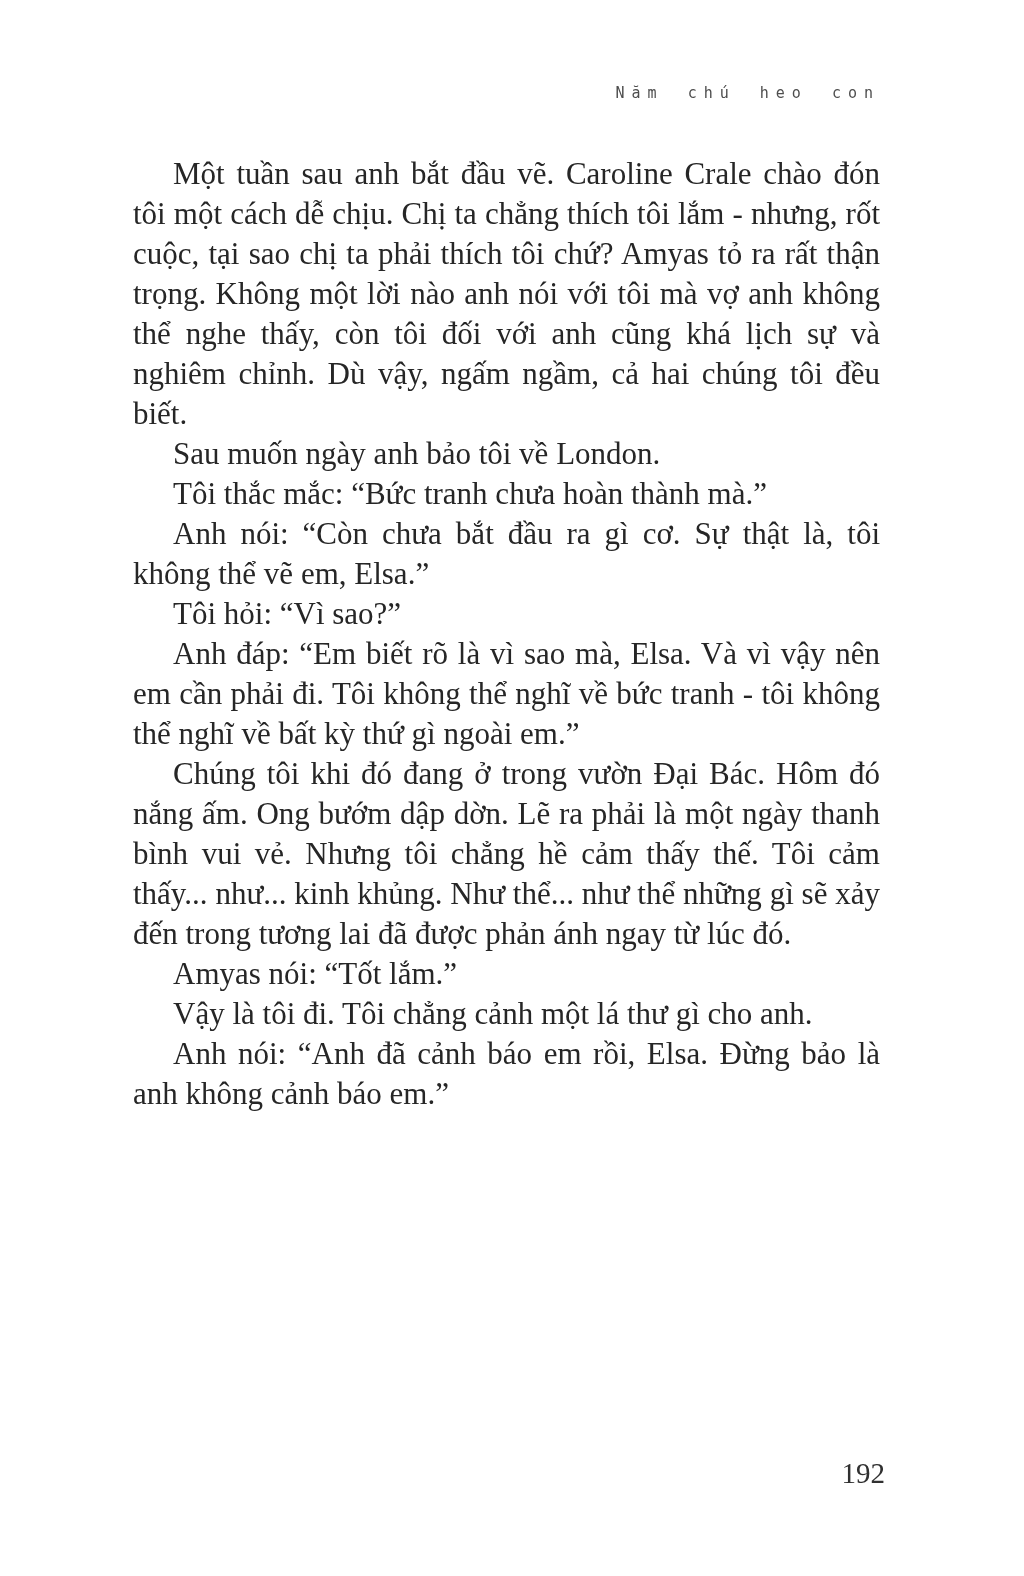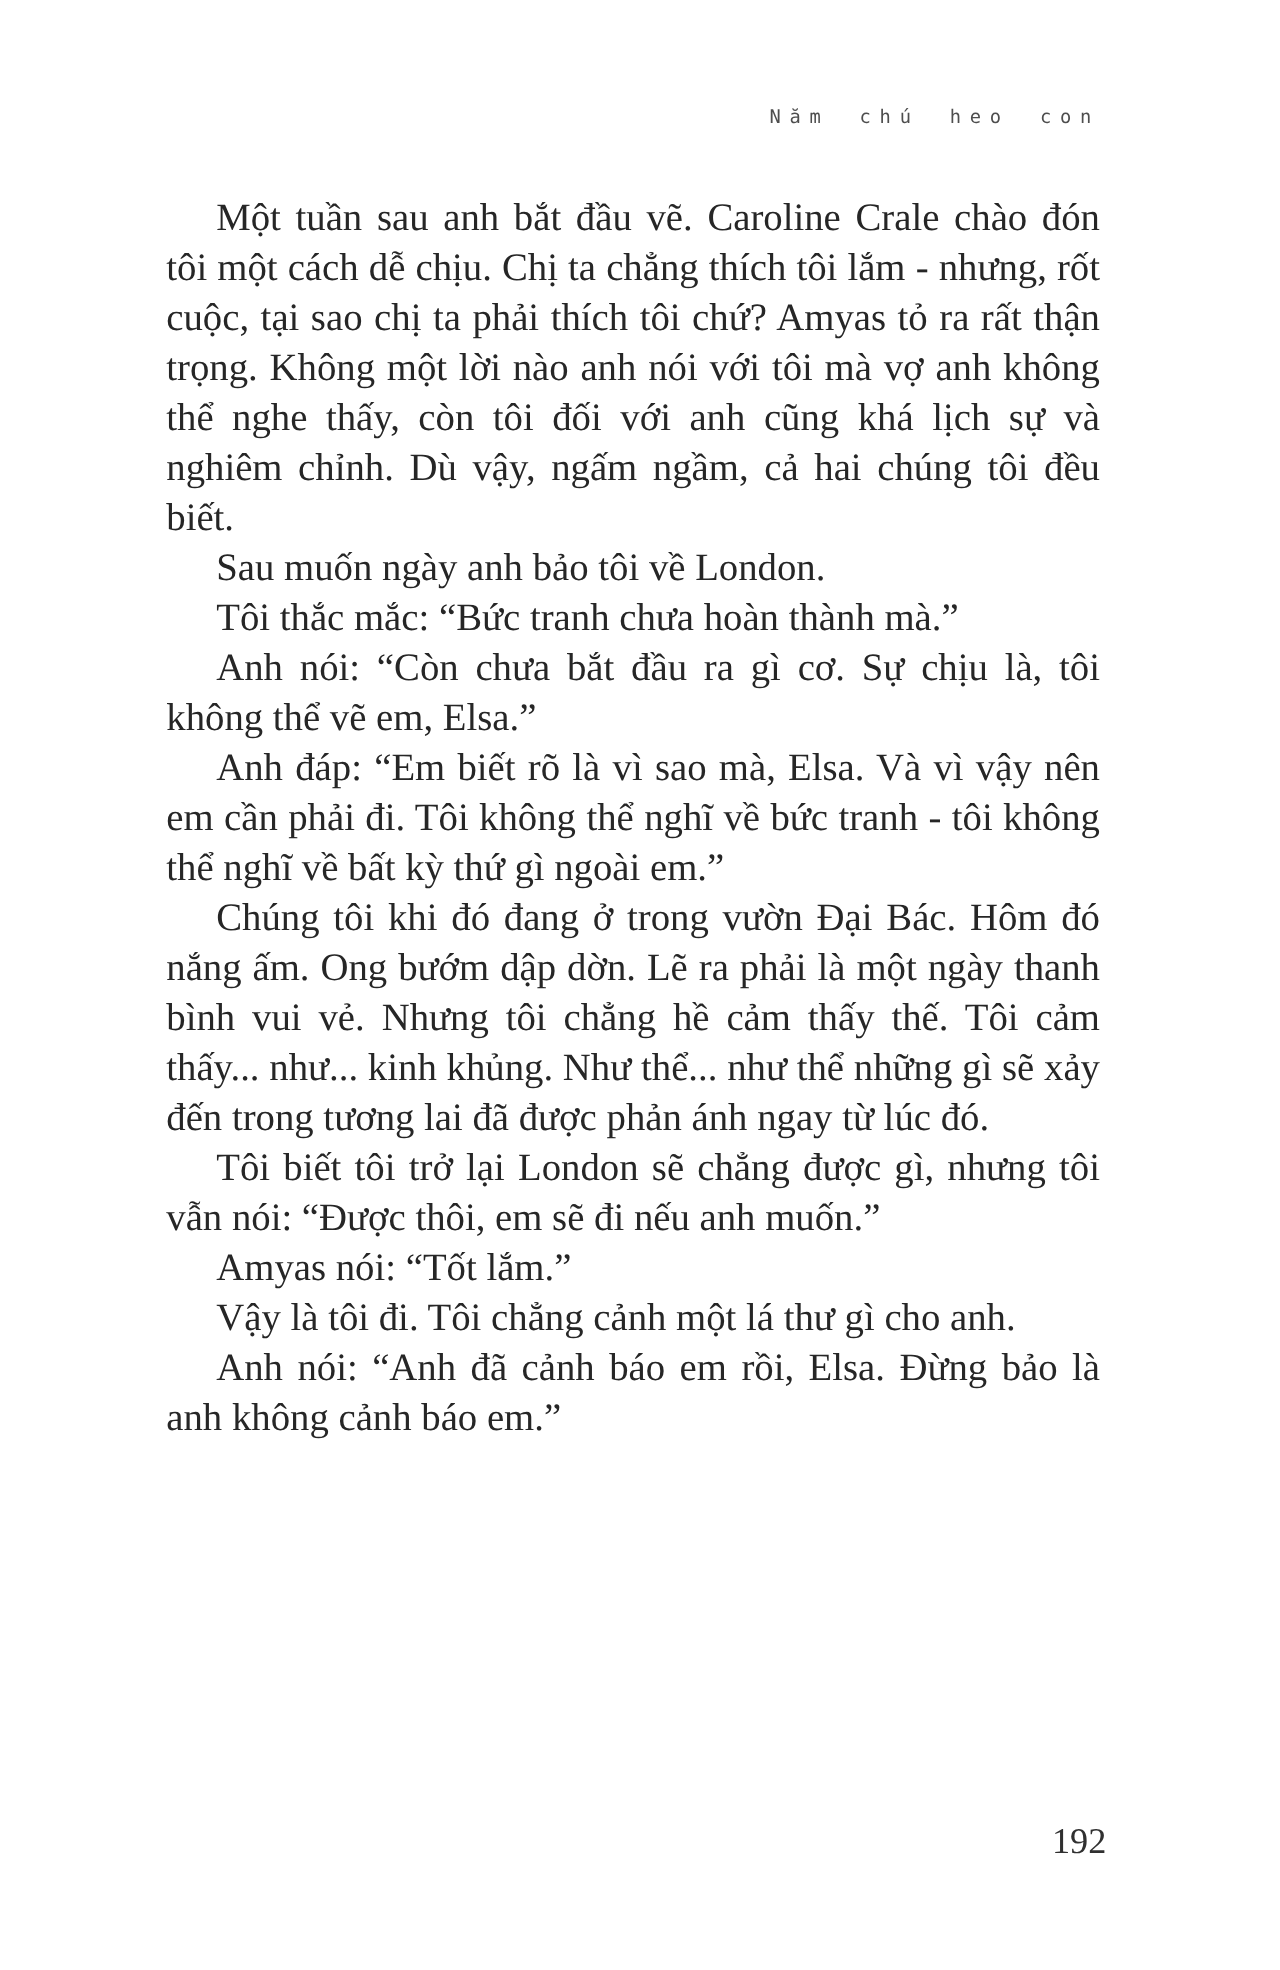--- a/index.html
+++ b/index.html
@@ -55,24 +55,24 @@
 <body>
 
 <div class="page">
 
   <div class="running-header">Năm chú heo con</div>
 
   <div class="body-text">
     <p class="para">Một tuần sau anh bắt đầu vẽ. Caroline Crale chào đón tôi một cách dễ chịu. Chị ta chẳng thích tôi lắm - nhưng, rốt cuộc, tại sao chị ta phải thích tôi chứ? Amyas tỏ ra rất thận trọng. Không một lời nào anh nói với tôi mà vợ anh không thể nghe thấy, còn tôi đối với anh cũng khá lịch sự và nghiêm chỉnh. Dù vậy, ngấm ngầm, cả hai chúng tôi đều biết.</p>
     <p class="para">Sau muốn ngày anh bảo tôi về London.</p>
     <p class="para">Tôi thắc mắc: “Bức tranh chưa hoàn thành mà.”</p>
-    <p class="para">Anh nói: “Còn chưa bắt đầu ra gì cơ. Sự chịu là, tôi không thể vẽ em, Elsa.”</p>
+    <p class="para">Anh nói: “Còn chưa bắt đầu ra gì cơ. Sự thật là, tôi không thể vẽ em, Elsa.”</p>
+    <p class="para">Tôi hỏi: “Vì sao?”</p>
     <p class="para">Anh đáp: “Em biết rõ là vì sao mà, Elsa. Và vì vậy nên em cần phải đi. Tôi không thể nghĩ về bức tranh - tôi không thể nghĩ về bất kỳ thứ gì ngoài em.”</p>
     <p class="para">Chúng tôi khi đó đang ở trong vườn Đại Bác. Hôm đó nắng ấm. Ong bướm dập dờn. Lẽ ra phải là một ngày thanh bình vui vẻ. Nhưng tôi chẳng hề cảm thấy thế. Tôi cảm thấy... như... kinh khủng. Như thể... như thể những gì sẽ xảy đến trong tương lai đã được phản ánh ngay từ lúc đó.</p>
-    <p class="para">Tôi biết tôi trở lại London sẽ chẳng được gì, nhưng tôi vẫn nói: “Được thôi, em sẽ đi nếu anh muốn.”</p>
     <p class="para">Amyas nói: “Tốt lắm.”</p>
     <p class="para">Vậy là tôi đi. Tôi chẳng cảnh một lá thư gì cho anh.</p>
     <p class="para">Anh nói: “Anh đã cảnh báo em rồi, Elsa. Đừng bảo là anh không cảnh báo em.”</p>
   </div>
 
   <div class="page-number">192</div>
 
 </div>
 
 </body></html>

